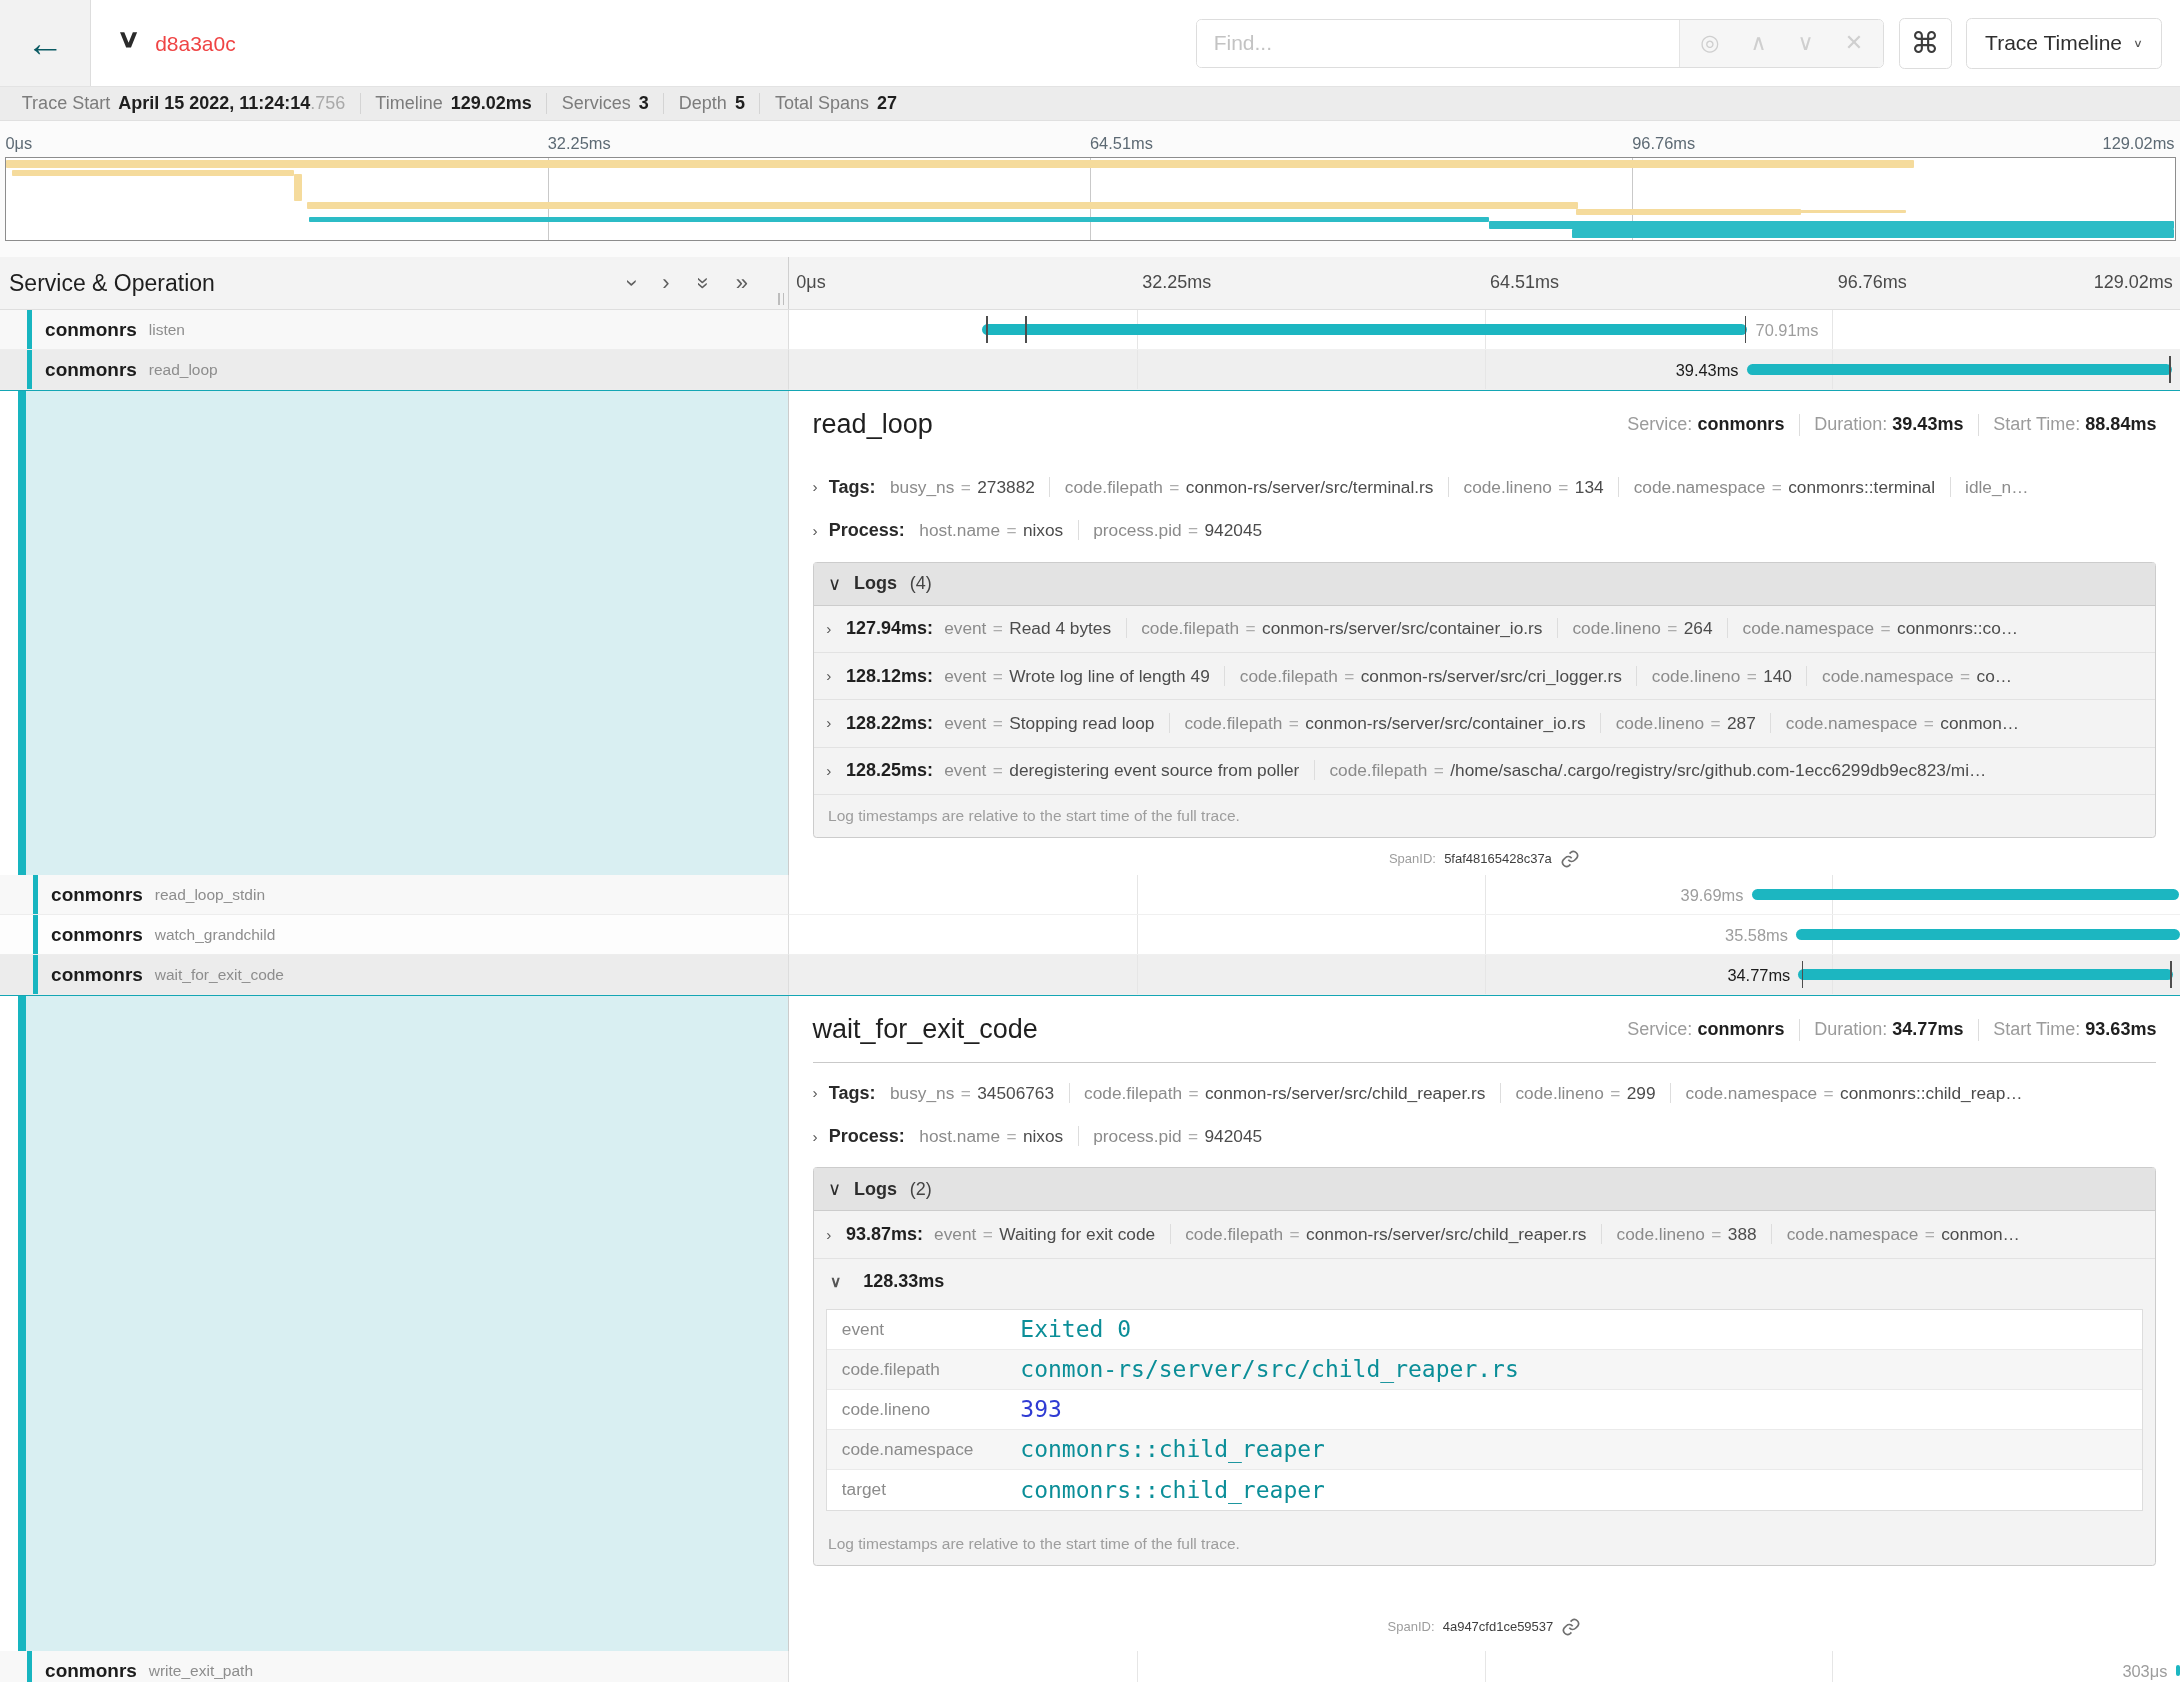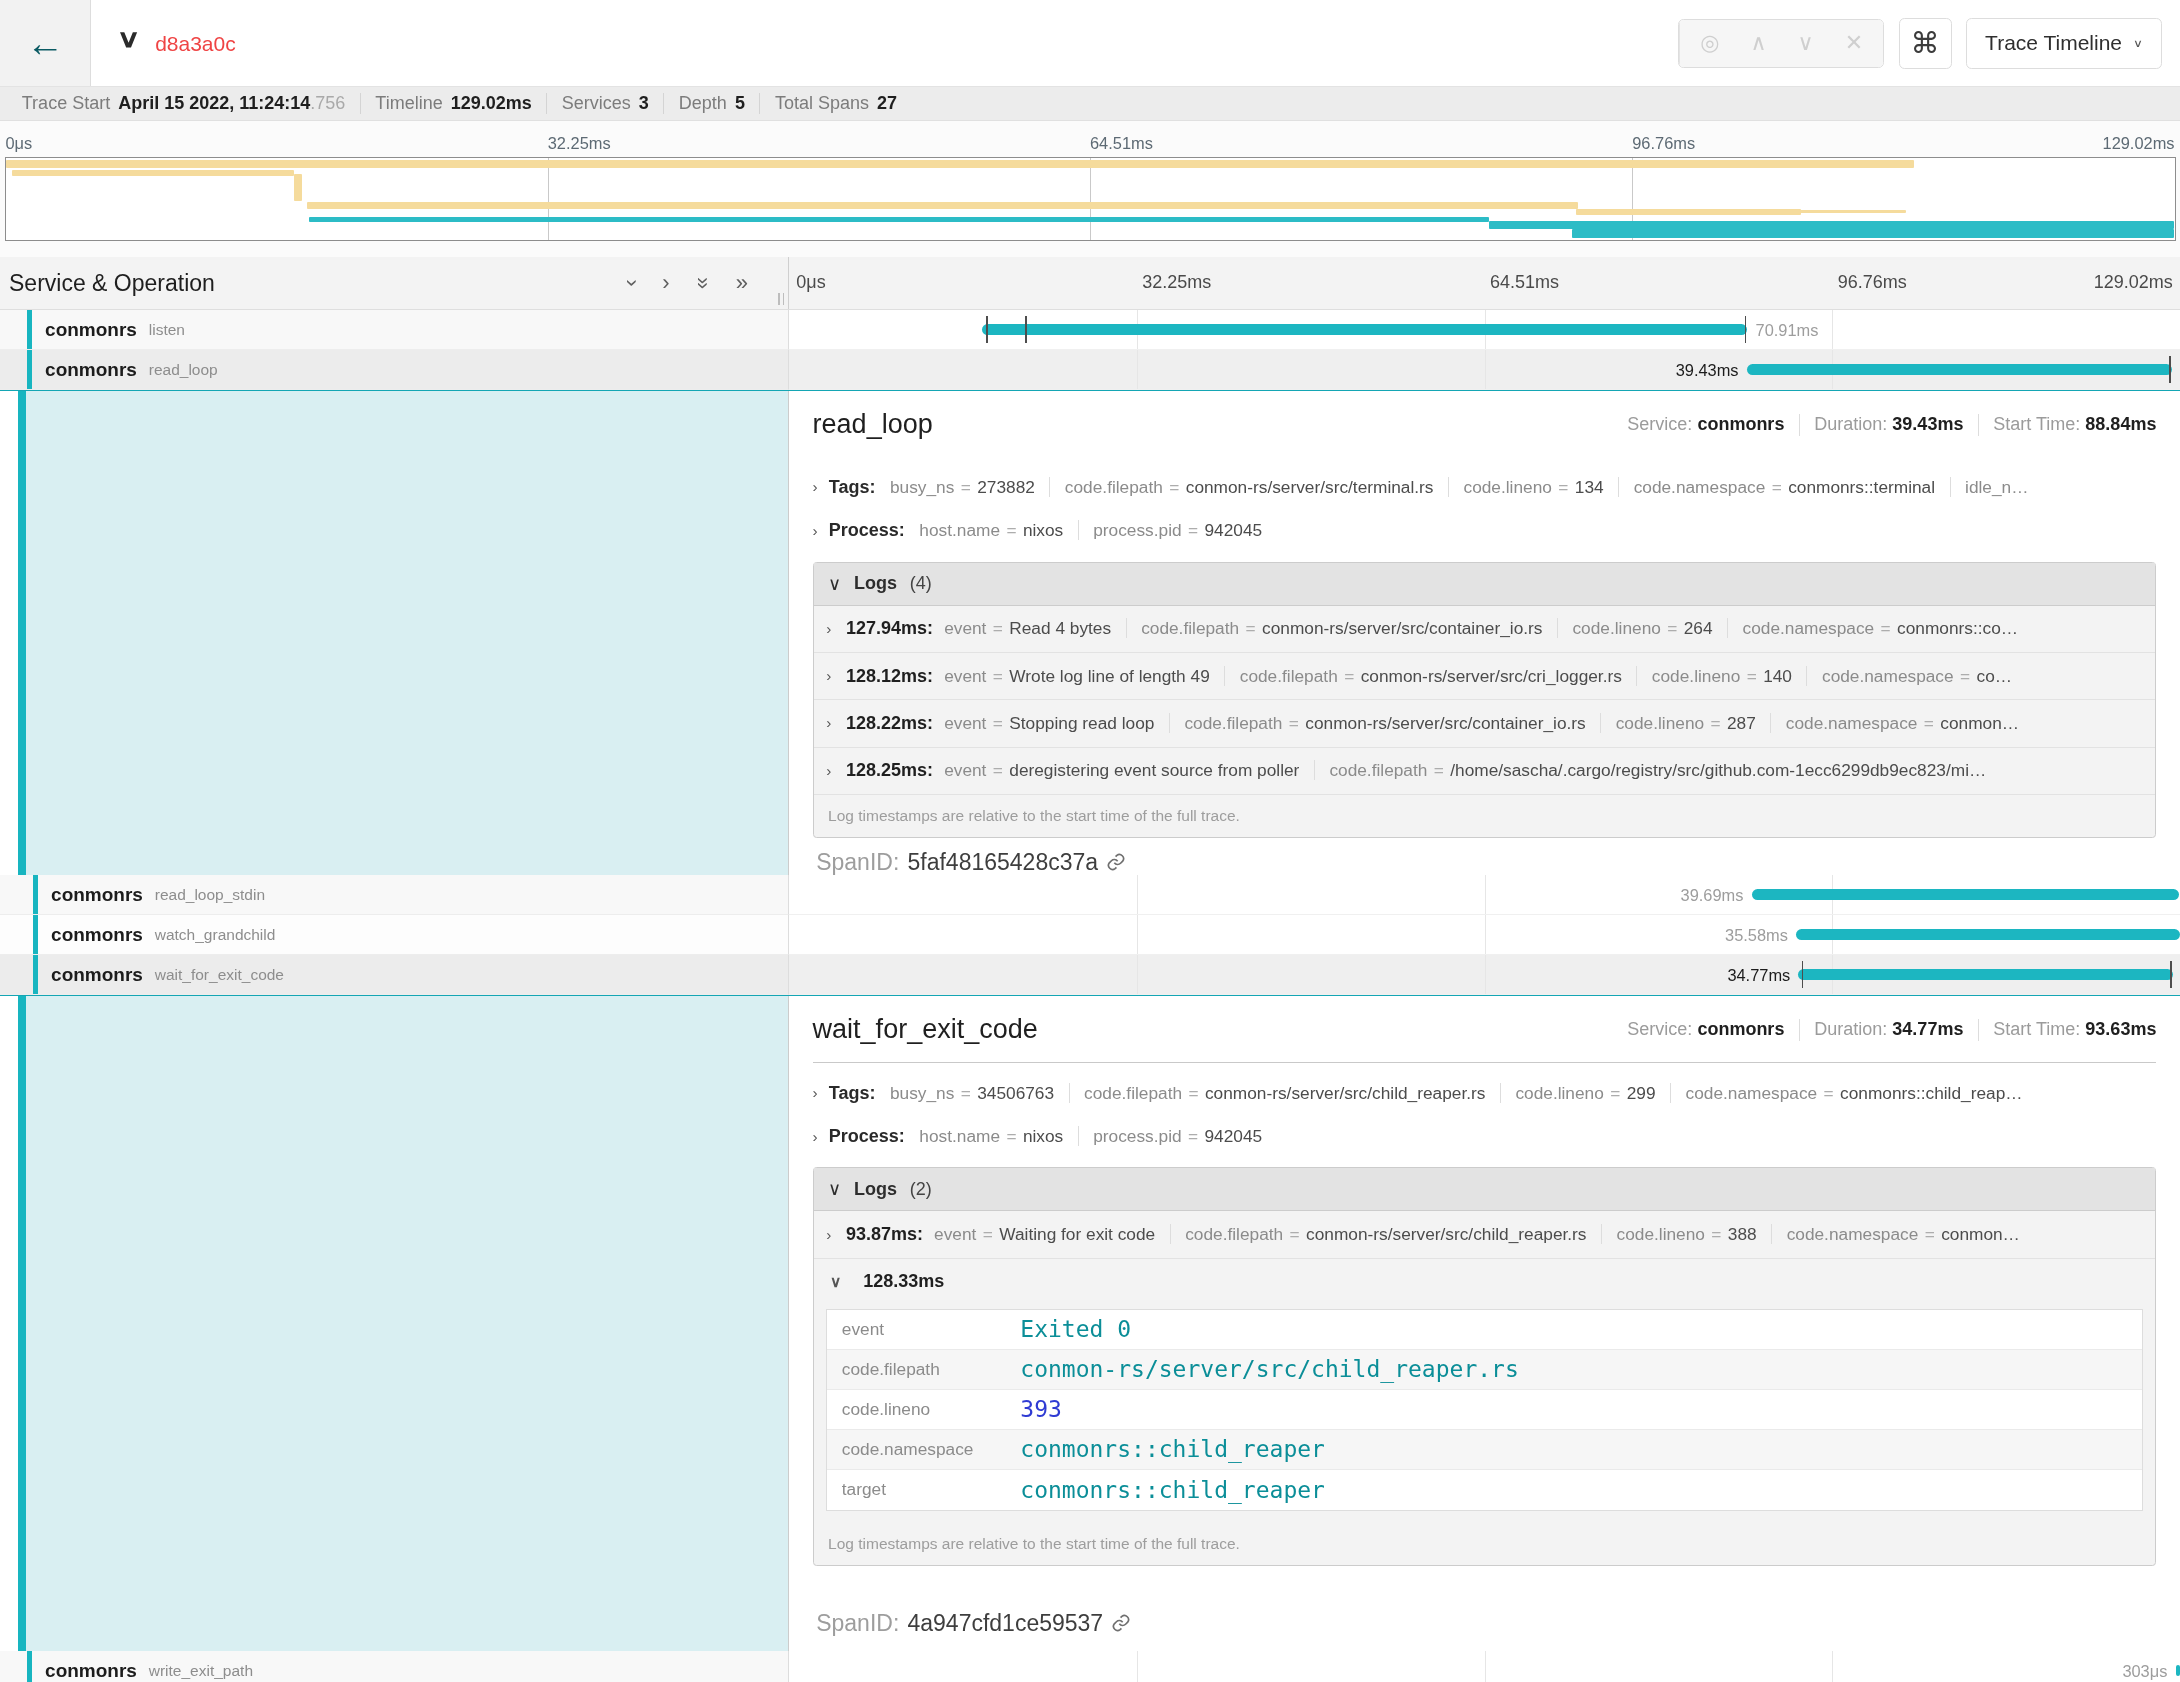--- a/index.html
+++ b/index.html
@@ -95,39 +95,40 @@
   .elog{padding:3.6px 12.7px 12.7px;}
   .elog-head{display:flex;align-items:center;gap:11px;font-size:18px;font-weight:bold;color:#1f1f1f;padding:9px 3.6px;}
   .elog-table{border:0.9px solid #ddd;background:#fff;margin-top:7.3px;}
   .elog-row{display:flex;align-items:center;min-height:40px;border-bottom:0.9px solid #eaeaea;font-size:17.3px;}
   .elog-row:nth-child(even){background:#f6f6f6;}
   .elog-row:last-child{border-bottom:none;}
   .elog-key{width:193px;color:#8b8b8b;padding-left:14.5px;flex-shrink:0;}
   .elog-val{font-family:"DejaVu Sans Mono",monospace;color:#0b8e98;font-size:23px;}
   .elog-val.blue{color:#2f3bd3;}
   .logs-note{padding:11.8px 14.5px;font-size:15.5px;color:#9d9d9d;}
-  .spanid-row{margin-top:auto;display:flex;justify-content:flex-start;align-items:center;gap:8.2px;font-size:23px;color:#9d9d9d;padding:11px 3.6px 9px;}
+  .spanid-row{margin-top:auto;display:flex;justify-content:center;align-items:center;gap:8.2px;font-size:13px;color:#9d9d9d;padding:11px 3.6px 9px;}
   .spanid-val{color:#3e3e3e;}
   .link-icon{width:20px;height:20px;stroke:#6f6f6f;fill:none;stroke-width:2;cursor:pointer;}
 </style>
 </head>
 <body>
 
 <div class="app">
 
   <div class="topbar">
     <div class="back-btn">
       <span>←</span>
     </div>
     <div class="title-collapse">∨</div>
     <div class="title-block">
       <div class="trace-id">d8a3a0c</div>
     </div>
     <div class="topbar-right">
       <div class="find-group">
+        <input class="find-input" placeholder="Find..." style="">
         <div class="find-icons">
           <span>◎</span>
           <span>∧</span>
           <span>∨</span>
           <span>✕</span>
         </div>
       </div>
       <div class="kbd-btn">
         <span>⌘</span>
       </div>

